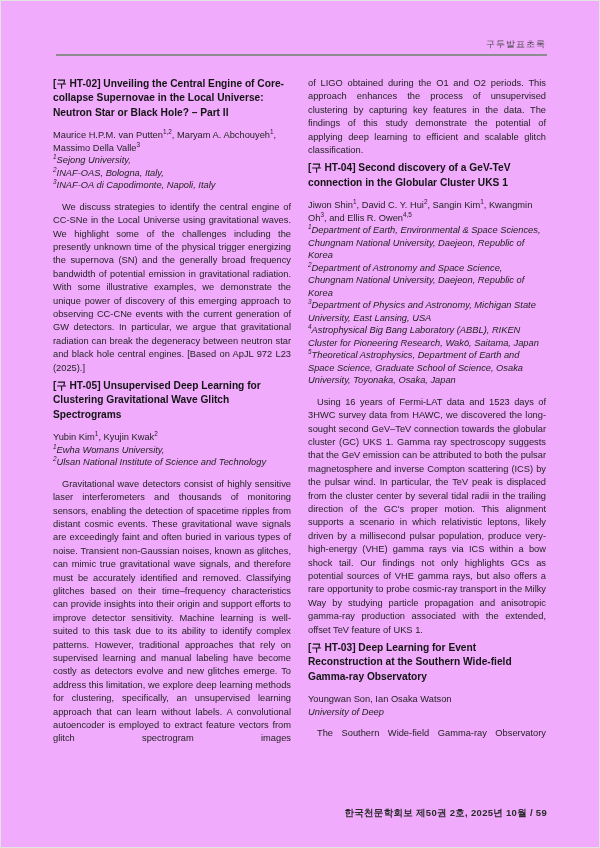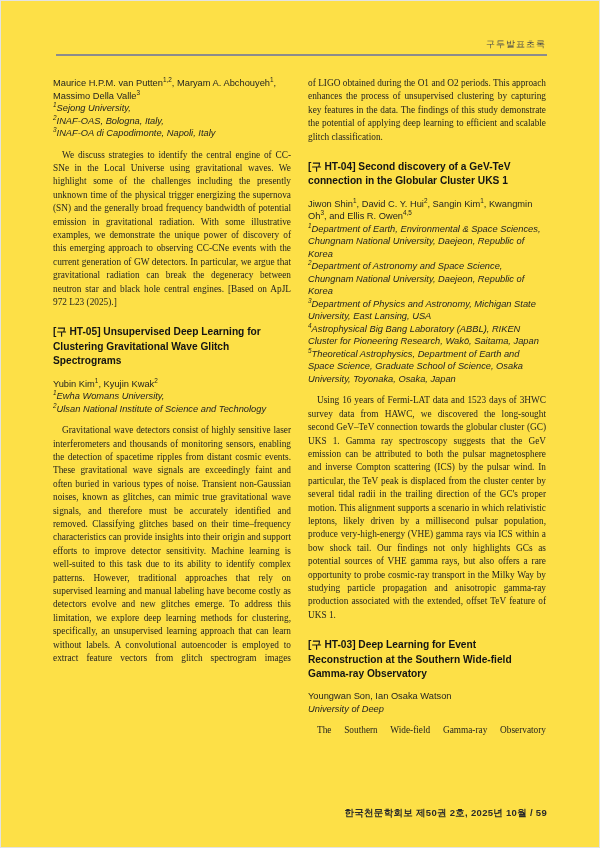--- a/index.html
+++ b/index.html
@@ -1,58 +1,58 @@
 <!DOCTYPE html>
 <html><head>
 <meta charset="utf-8">
 <style>
   html,body{margin:0;padding:0;background:#ffffff;}
   .page{
-    position:relative;width:600px;height:848px;background:#fde047;overflow:hidden;
+    position:relative;width:600px;height:848px;background:#f0abfc;overflow:hidden;
     font-family:"Liberation Sans",sans-serif;color:#1f1f1f;box-sizing:border-box;
     border:1px solid #e3e3e3;
   }
   .header-label{
     position:absolute;top:37px;right:53px;font-size:9px;color:#4a4a4a;
     letter-spacing:1px;
   }
   .header-rule{
     position:absolute;top:53px;left:55px;right:52px;height:2px;background:#8c8c8c;
   }
   .col{position:absolute;top:76px;width:238px;}
   .col-left{left:52px;}
   .col-right{left:307px;}
   .col > :first-child{margin-top:0;}
   .abs-title{
     font-weight:bold;font-size:10.2px;line-height:14.4px;color:#141414;
-    margin-top:16px;text-align:left;
+    margin-top:4px;text-align:left;
   }
   .authors{margin-top:9px;font-size:9.3px;line-height:12.5px;color:#1f1f1f;}
   .affils{font-size:9.3px;line-height:12.5px;font-style:italic;color:#1f1f1f;}
   .para{
     margin-top:9px;font-size:9.3px;line-height:13.4px;text-align:justify;
     color:#1f1f1f;
-    font-family:Liberation Serif, serif;
   }
   .para.indent{text-indent:9px;}
   .para.jlast{text-align-last:justify;}
   sup{font-size:6.4px;line-height:0;vertical-align:super;}
   .footer{
     position:absolute;top:806px;right:52px;font-size:9.5px;color:#2a2a2a;
     letter-spacing:0.3px;
     font-weight:bold;
   }
 </style>
 </head>
 <body>
 
 <div class="page">
   <div class="header-label">구두발표초록</div>
   <div class="header-rule"></div>
   <div class="col col-left">
+      <div class="abs-title">[구 HT-02] Unveiling the Central Engine of Core-collapse Supernovae in the Local Universe: Neutron Star or Black Hole? – Part II</div>
       <div class="authors">Maurice H.P.M. van Putten<sup>1,2</sup>, Maryam A. Abchouyeh<sup>1</sup>, Massimo Della Valle<sup>3</sup></div>
       <div class="affils">
         <div><sup>1</sup>Sejong University,</div>
         <div><sup>2</sup>INAF-OAS, Bologna, Italy,</div>
         <div><sup>3</sup>INAF-OA di Capodimonte, Napoli, Italy</div>
       </div>
       <div class="para indent">We discuss strategies to identify the central engine of CC-SNe in the Local Universe using gravitational waves. We highlight some of the challenges including the presently unknown time of the physical trigger energizing the supernova (SN) and the generally broad frequency bandwidth of potential emission in gravitational radiation. With some illustrative examples, we demonstrate the unique power of discovery of this emerging approach to observing CC-CNe events with the current generation of GW detectors. In particular, we argue that gravitational radiation can break the degeneracy between neutron star and black hole central engines. [Based on ApJL 972 L23 (2025).]</div>
       <div class="abs-title">[구 HT-05] Unsupervised Deep Learning for Clustering Gravitational Wave Glitch Spectrograms</div>
       <div class="authors">Yubin Kim<sup>1</sup>, Kyujin Kwak<sup>2</sup></div>
       <div class="affils">

